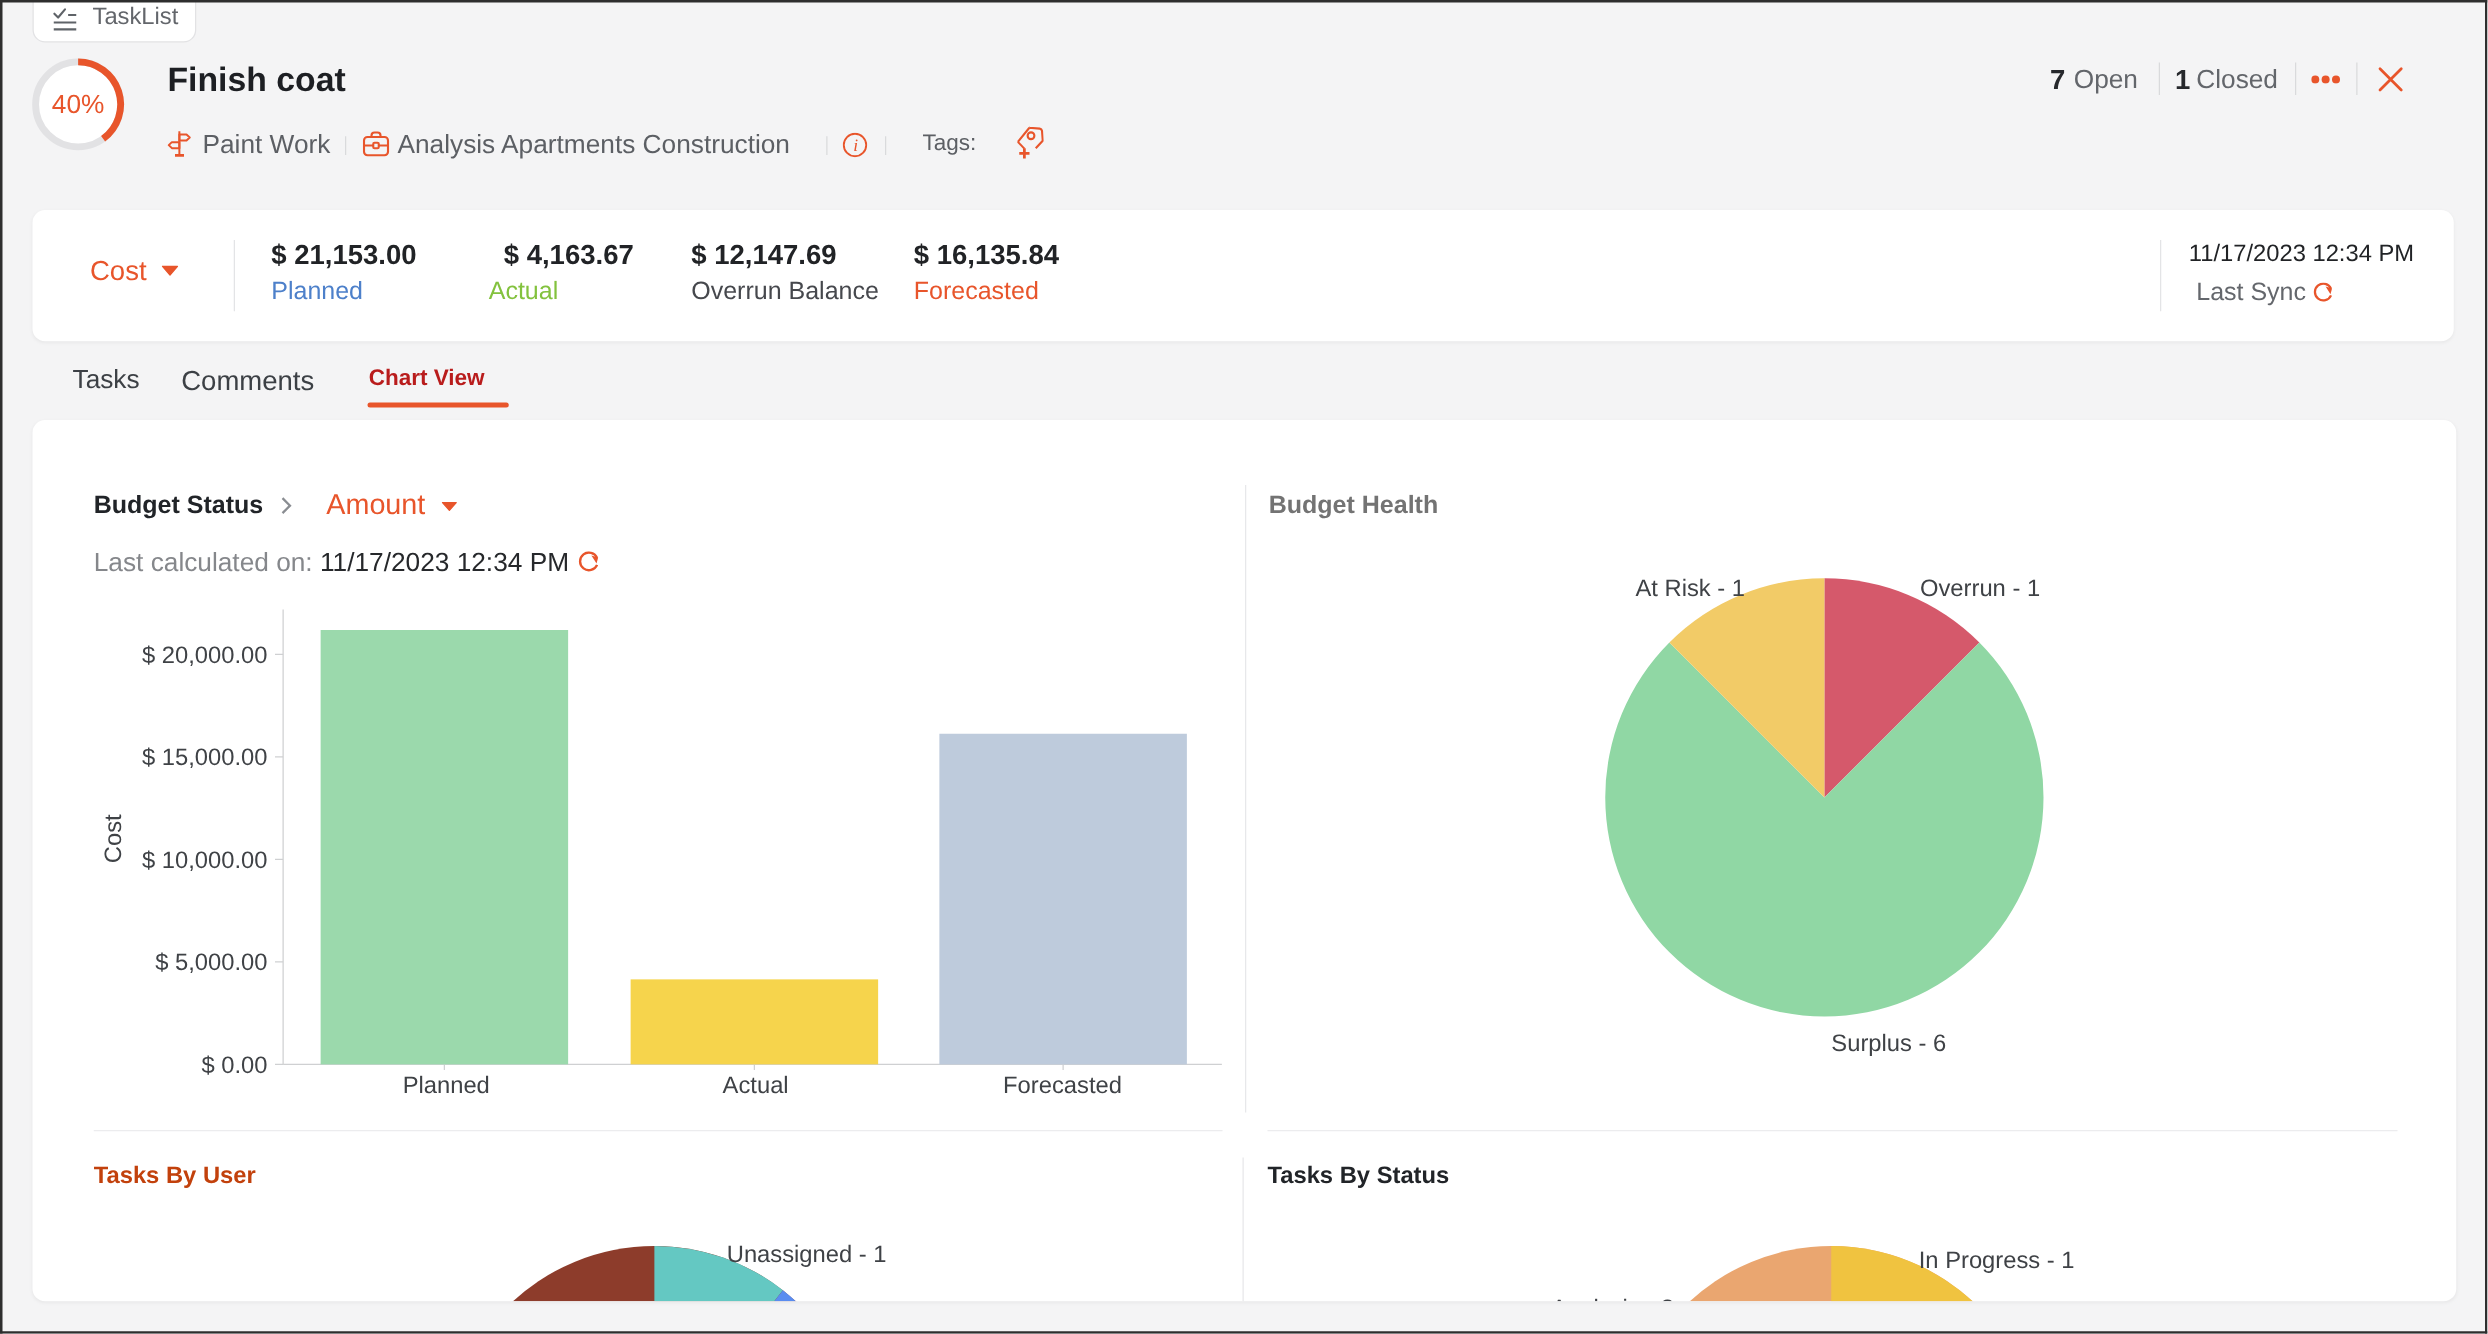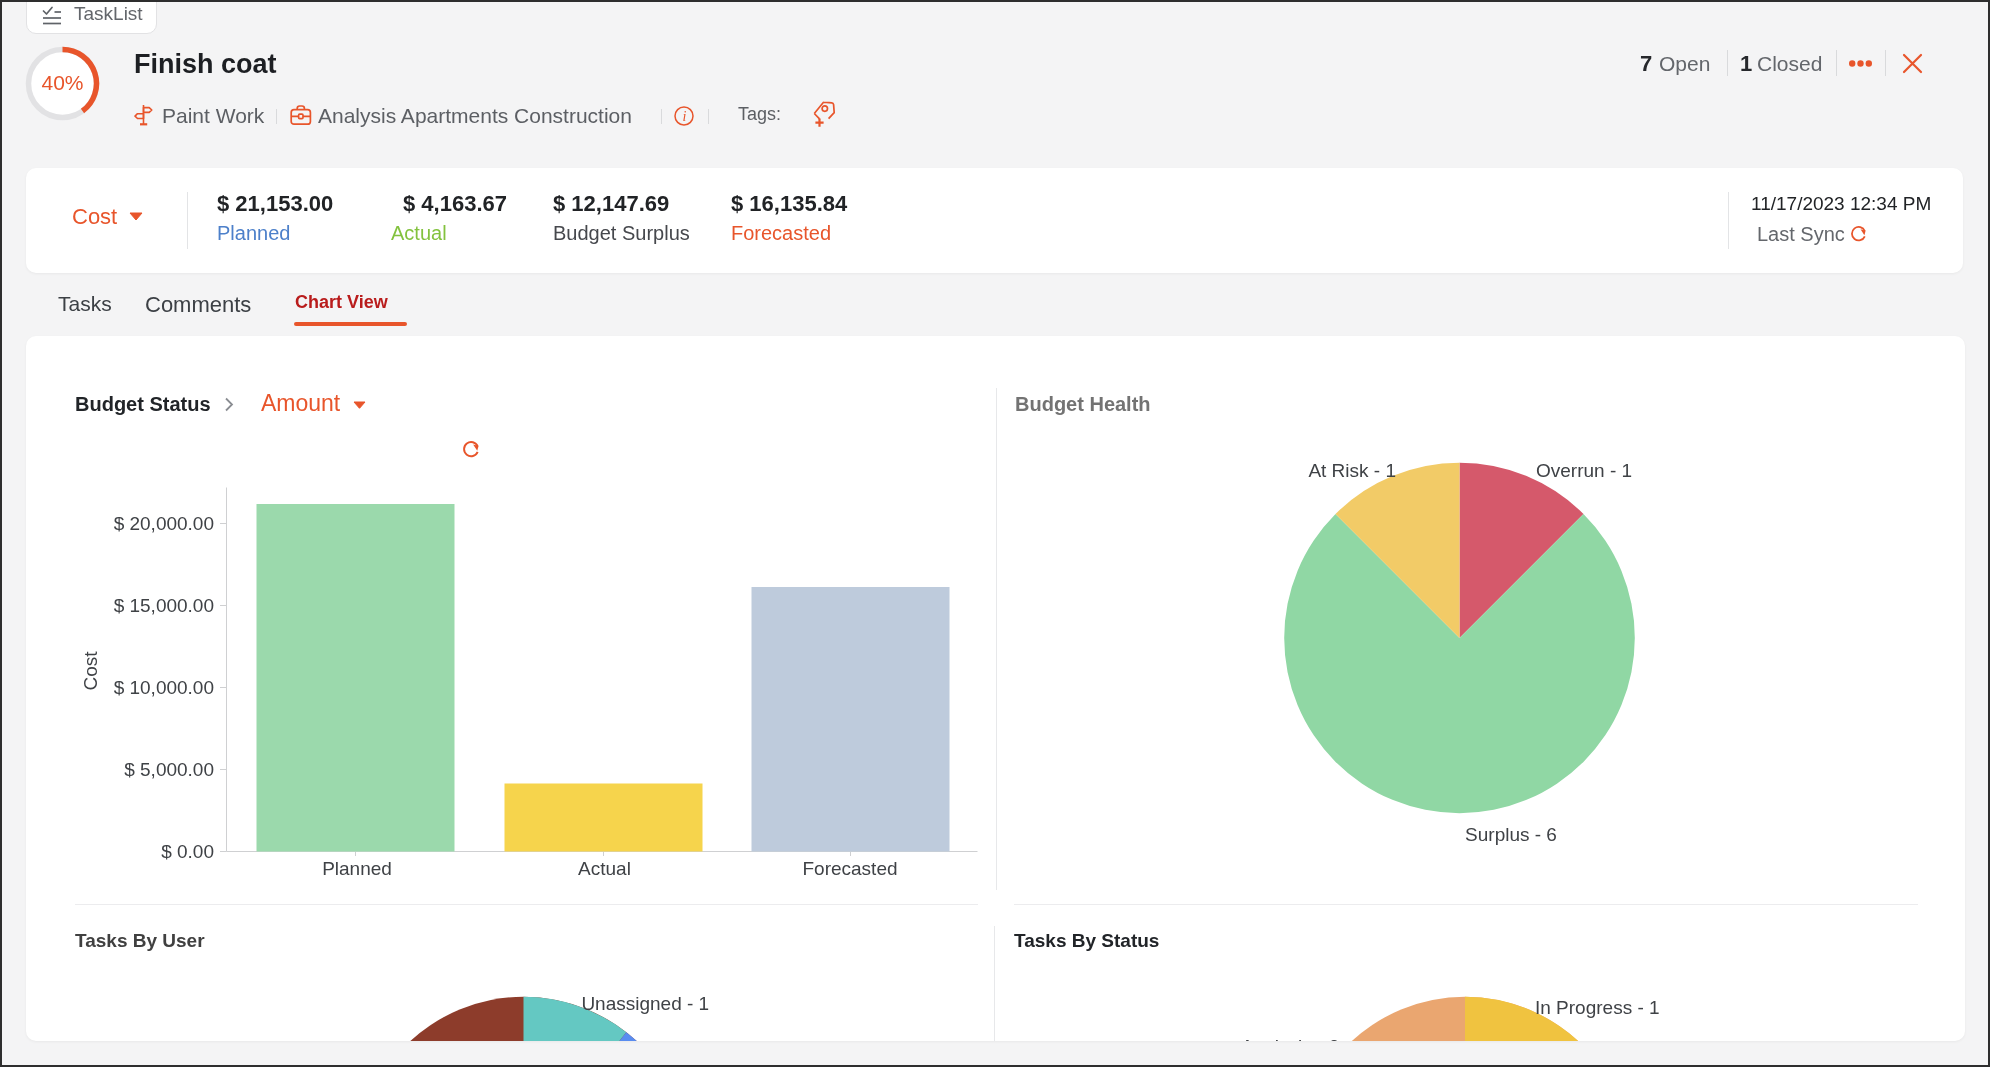--- a/index.html
+++ b/index.html
@@ -91,21 +91,21 @@
 <div class="abs" style="left:217px;top:192px;">
   <div style="font-size:22px;font-weight:bold;color:#212326;line-height:23px;">$ 21,153.00</div>
   <div style="font-size:20px;color:#4d80ca;line-height:22px;margin-top:7px;">Planned</div>
 </div>
 <div class="abs" style="left:391px;top:192px;">
   <div style="font-size:22px;font-weight:bold;color:#212326;line-height:23px;margin-left:12px;">$ 4,163.67</div>
   <div style="font-size:20px;color:#83c23e;line-height:22px;margin-top:7px;">Actual</div>
 </div>
 <div class="abs" style="left:553px;top:192px;">
   <div style="font-size:22px;font-weight:bold;color:#212326;line-height:23px;">$ 12,147.69</div>
-  <div style="font-size:20px;color:#46484d;line-height:22px;margin-top:7px;">Budget Surplus</div>
+  <div style="font-size:20px;color:#46484d;line-height:22px;margin-top:7px;">Overrun Balance</div>
 </div>
 <div class="abs" style="left:731px;top:192px;">
   <div style="font-size:22px;font-weight:bold;color:#212326;line-height:23px;">$ 16,135.84</div>
   <div style="font-size:20px;color:#e8552b;line-height:22px;margin-top:7px;">Forecasted</div>
 </div>
 
 <div class="sep-v" style="left:1728px;top:192px;height:57px;background:#e3e4e6;"></div>
 <div class="abs" style="left:1751px;top:192px;white-space:nowrap;font-size:19px;color:#212326;line-height:23px;">11/17/2023 12:34 PM</div>
 <div class="abs" style="left:1757px;top:223px;font-size:20px;color:#64676c;line-height:22px;">Last Sync</div>
 <svg class="abs" style="left:1850px;top:226px;" width="17" height="17" viewBox="0 0 17 17" fill="none">
@@ -121,27 +121,28 @@
 <div class="card" style="left:26px;top:336px;width:1939px;height:705px;border-radius:10px;overflow:hidden;">
 
   <div class="abs" style="left:49px;top:57px;font-size:20px;font-weight:bold;color:#212428;">Budget Status</div>
   <svg class="abs" style="left:198px;top:61px;" width="10" height="15" viewBox="0 0 10 15" fill="none" stroke="#8a8d92" stroke-width="1.8">
       <path d="M2 1.5 L8 7.5 L2 13.5"></path>
     </svg>
   <div class="abs orange" style="left:235px;top:54px;font-size:23px;">Amount</div>
   <svg class="abs" style="left:327px;top:65px;" width="13" height="8" viewBox="0 0 13 8">
       <path d="M1 1 H12 L6.5 7.3 Z" fill="#e8552b" stroke="#e8552b" stroke-linejoin="round"></path>
     </svg>
+  <div class="abs" style="left:49px;top:103px;font-size:21px;color:#85878b;">Last calculated on: <span style="color:#26282b;">11/17/2023 12:34 PM</span></div>
   <svg class="abs" style="left:436px;top:105px;" width="18" height="18" viewBox="0 0 17 17" fill="none">
     <path d="M14.8 10.3 A 6.7 6.7 0 1 1 14.8 5" stroke="#e8552b" stroke-width="1.8"></path>
     <path d="M10.5 3.2 L15.6 4.8 L14.4 9.3" fill="#e8552b" stroke="none"></path>
   </svg>
 
   <div class="abs" style="left:989px;top:57px;font-size:20px;font-weight:bold;color:#737373;">Budget Health</div>
-  <div class="abs" style="left:49px;top:594px;font-size:19px;font-weight:bold;color:#404040;text-align:center;">Tasks By User</div>
+  <div class="abs" style="left:49px;top:594px;font-size:19px;font-weight:bold;color:#c2410c;text-align:center;">Tasks By User</div>
   <div class="abs" style="left:988px;top:594px;font-size:19px;font-weight:bold;color:#212428;">Tasks By Status</div>
 
   <div class="abs" style="left:970px;top:52px;width:1px;height:502px;background:#e7e8ea;"></div>
   <div class="abs" style="left:968px;top:590px;width:1px;height:115px;background:#e7e8ea;"></div>
   <div class="abs" style="left:49px;top:568px;width:903px;height:1px;background:#ececee;"></div>
   <div class="abs" style="left:988px;top:568px;width:904px;height:1px;background:#ececee;"></div>
 
   <svg class="abs" style="left:0;top:120px;" width="990" height="440" viewBox="0 0 990 440" font-family="Liberation Sans">
     <line x1="200.5" y1="31.5" x2="200.5" y2="395.5" stroke="#cfd0d2" stroke-width="1"></line>
     <line x1="200.5" y1="395.5" x2="951.5" y2="395.5" stroke="#cfd0d2" stroke-width="1"></line>

